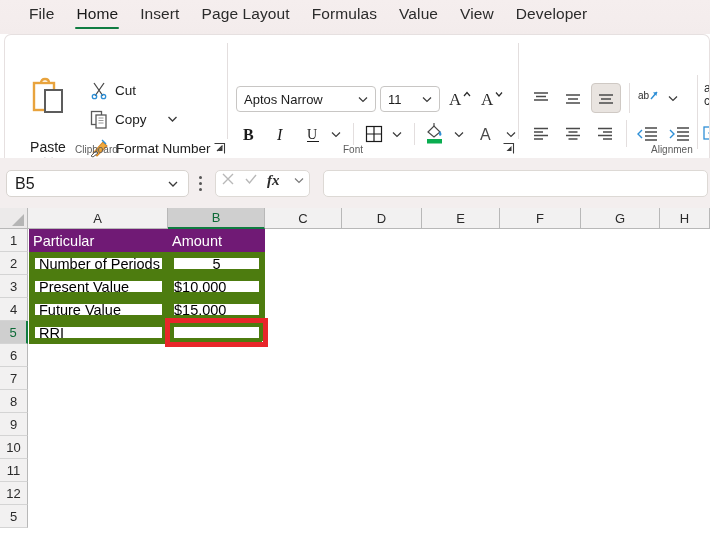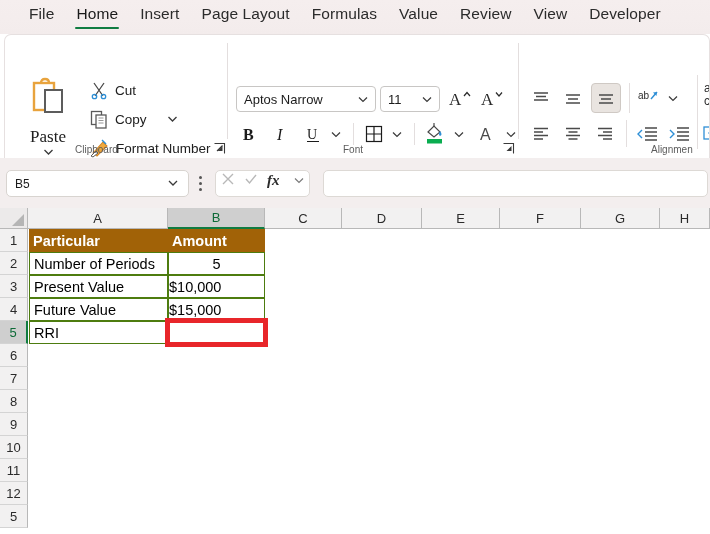--- a/index.html
+++ b/index.html
@@ -54,21 +54,21 @@
   .dialog-launcher {
     position:absolute; width:13px; height:13px; cursor:default;
   }
   .dialog-launcher svg { display:block; }
 
   
   .paste-btn {
     position:absolute; left:12px; top:42px; width:62px; height:88px;
     display:flex; flex-direction:column; align-items:center; cursor:default;
   }
-  .paste-lbl { font-size:17px; color:#202020; margin-top:6px;font-family:Liberation Serif, serif; }
+  .paste-lbl { font-size:14px; color:#202020; margin-top:18px; }
   .chev { display:inline-block; }
 
   .cmd {
     position:absolute; display:flex; align-items:center; gap:6px; cursor:default;
     font-size:13.5px; color:#202020; white-space:nowrap;
   }
 
   
   .combo {
     position:absolute; background:#fff; border:1px solid #c8c6c4;
@@ -86,21 +86,21 @@
 
   
   .fbar {
     position:absolute; left:0; top:158px; width:710px; height:50px;
     background:#f3eeee;
   }
   .namebox {
     position:absolute; left:6px; top:170px; width:183px; height:27px;
     background:#fff; border:1px solid #d8d4d0; border-radius:5px;
     display:flex; align-items:center; padding:0 8px;
-    font-size:12px; color:#1b1b1b;
+    font-size:16px; color:#1b1b1b;
   }
   .namebox .nv { flex:1; }
   .fb-kebab { position:absolute; left:199px; top:176px; width:5px; height:16px; }
   .fb-kebab i { display:block; width:3px; height:3px; background:#555; border-radius:50%; margin-bottom:3px; }
   .fxgroup {
     position:absolute; left:215px; top:170px; width:95px; height:27px;
     background:#fff; border:1px solid #ddd9d5; border-radius:5px;
     display:flex; align-items:flex-start; justify-content:space-around;
   }
   .fbinput {
@@ -137,22 +137,22 @@
     font-size:13px; color:#2b2b2b; cursor:default;
   }
   .rowhead.hl { background:#cfcfcf; border-right:2px solid #107c41; color:#0e6b38; }
 
   .cell {
     position:absolute; height:23px;
     display:flex; align-items:center;
     font-size:14.5px; color:#000;
     white-space:nowrap; overflow:hidden; cursor:default;
   }
-  .cell.hdr { background:#a16207; color:#ffffff; font-weight:700; }
-  .cell.bordered { border:1px solid #4d7c0f; }
+  .cell.hdr { background:#701a75; color:#ffffff; font-weight:400; }
+  .cell.bordered { border:6px solid #4d7c0f; }
   .cell.left { justify-content:flex-start; padding-left:4px; }
   .cell.center { justify-content:center; }
   .cell.right { justify-content:flex-start; padding-right:13px; }
 
   .selbox {
     position:absolute; border:1.6px solid #107c41; background:transparent;
     pointer-events:none;
   }
   .selbox .handle {
     position:absolute; right:-3px; bottom:-3px; width:5px; height:5px;
@@ -168,21 +168,20 @@
 
 <div id="app">
 
   <div class="tabbar">
     <div class="tab"><span>File</span></div>
     <div class="tab active"><span>Home</span><span class="tab-underline"></span></div>
     <div class="tab"><span>Insert</span></div>
     <div class="tab"><span>Page Layout</span></div>
     <div class="tab"><span>Formulas</span></div>
     <div class="tab"><span>Value</span></div>
-    <div class="tab"><span>Review</span></div>
     <div class="tab"><span>View</span></div>
     <div class="tab"><span>Developer</span></div>
   </div>
 
   <div class="ribbon">
    <div class="ribbon-inner">
 
     <div class="paste-btn">
       <svg width="40" height="44" viewBox="0 0 40 44">
         <rect x="6" y="6" width="20" height="27" fill="#ffffff" stroke="#e8a33d" stroke-width="2.4"></rect>

